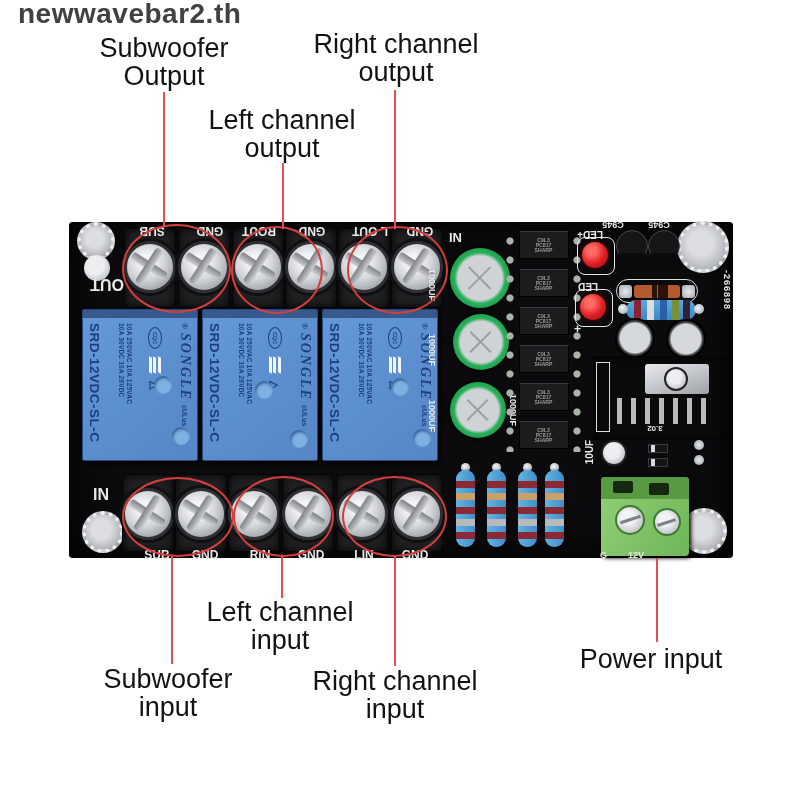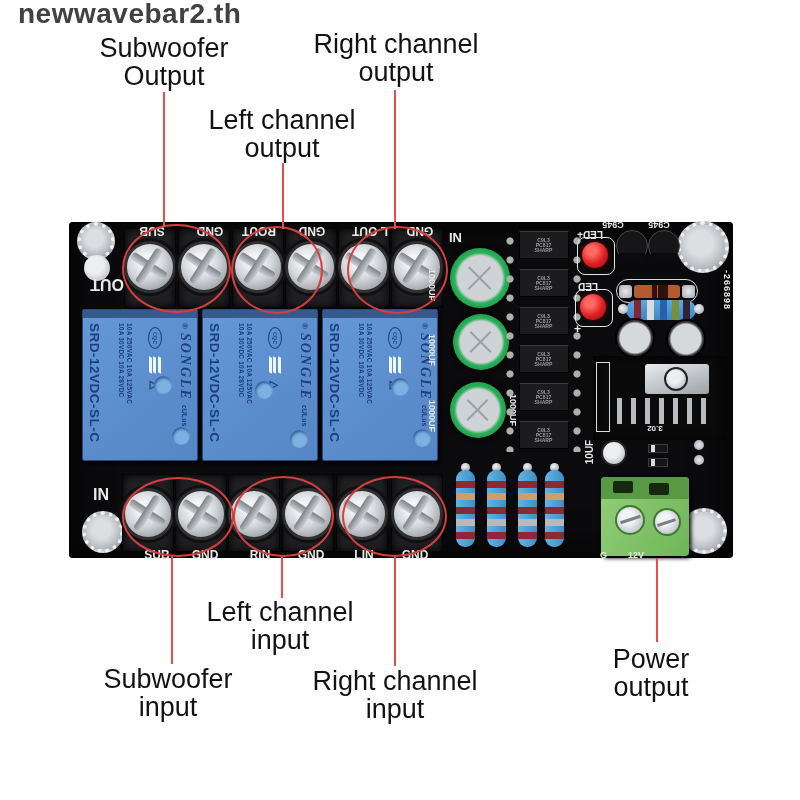--- a/index.html
+++ b/index.html
@@ -406,15 +406,15 @@
   <div class="callout" style="left:282px;top:106px;">Left channel
 output</div>
   <div class="callout" style="left:396px;top:30px;">Right channel
 output</div>
   <div class="callout" style="left:168px;top:665px;">Subwoofer
 input</div>
   <div class="callout" style="left:280px;top:598px;">Left channel
 input</div>
   <div class="callout" style="left:395px;top:667px;">Right channel
 input</div>
-  <div class="callout" style="left:651px;top:645px;">Power output</div>
+  <div class="callout" style="left:651px;top:645px;">Power input</div>
 
 </div>
 
 </body></html>

